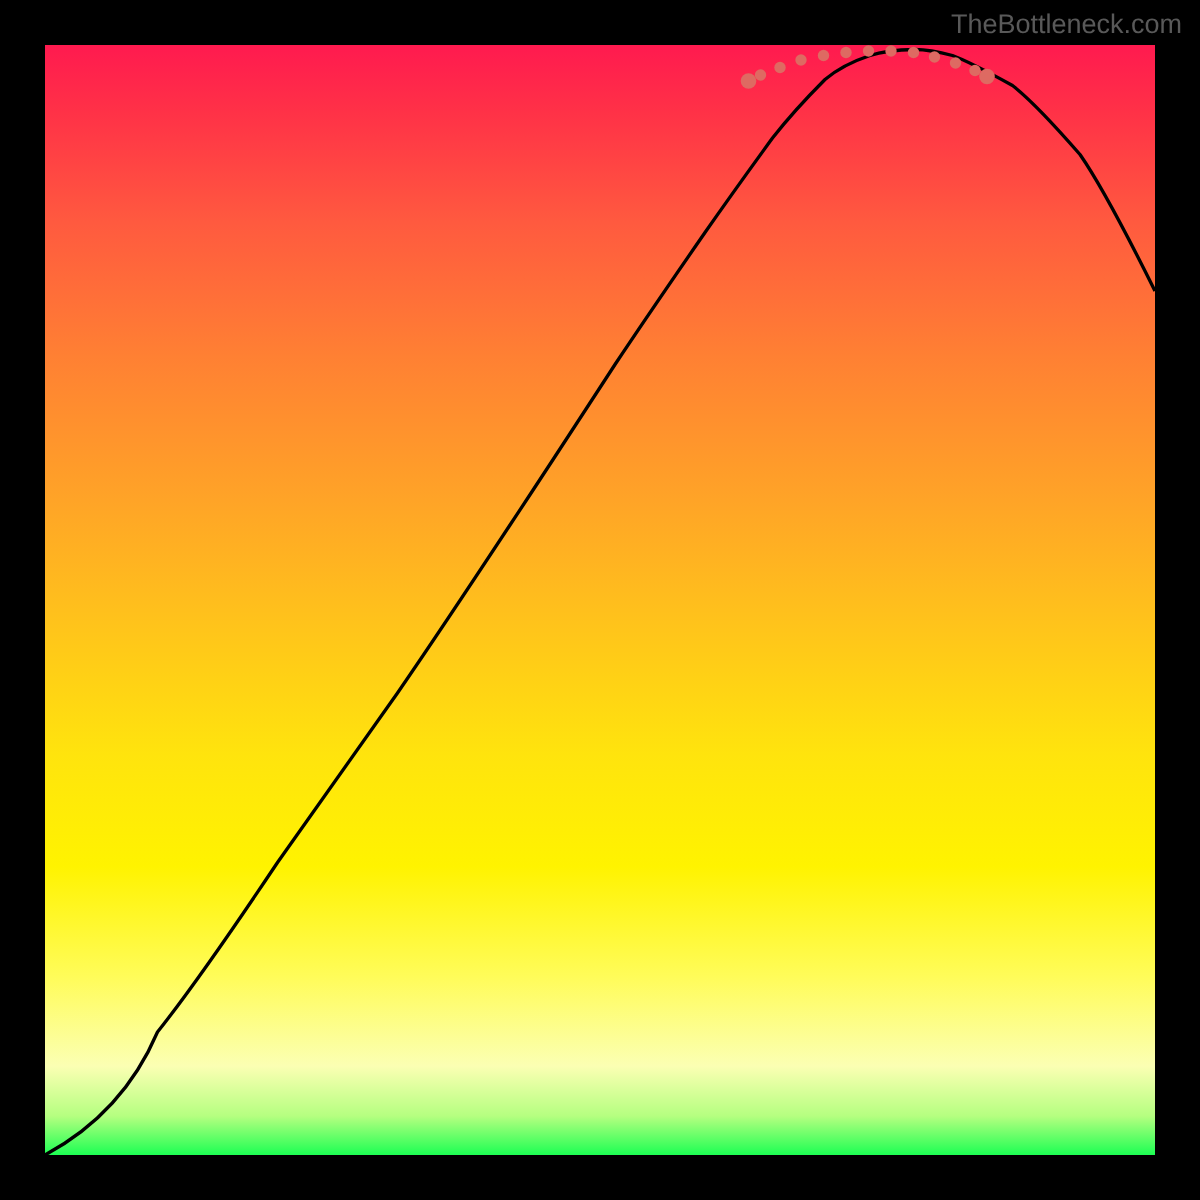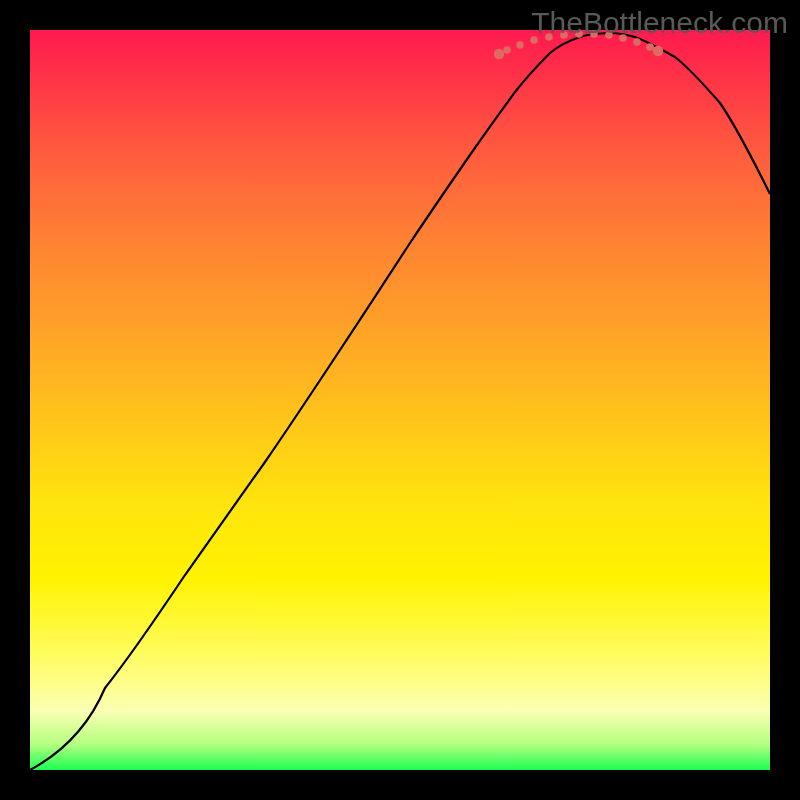--- a/index.html
+++ b/index.html
@@ -15,21 +15,21 @@
     position: relative;
     width: 800px;
     height: 800px;
     background: #000;
   }
   .watermark {
     position: absolute;
     top: 6px;
     right: 12px;
     color: #595959;
-    font-size: 30px;
+    font-size: 18px;
     font-weight: 500;
     z-index: 10;
     font-family: Arial, sans-serif;
   }
   .plot-area {
     position: absolute;
     left: 30px;
     top: 30px;
     width: 740px;
     height: 740px;

